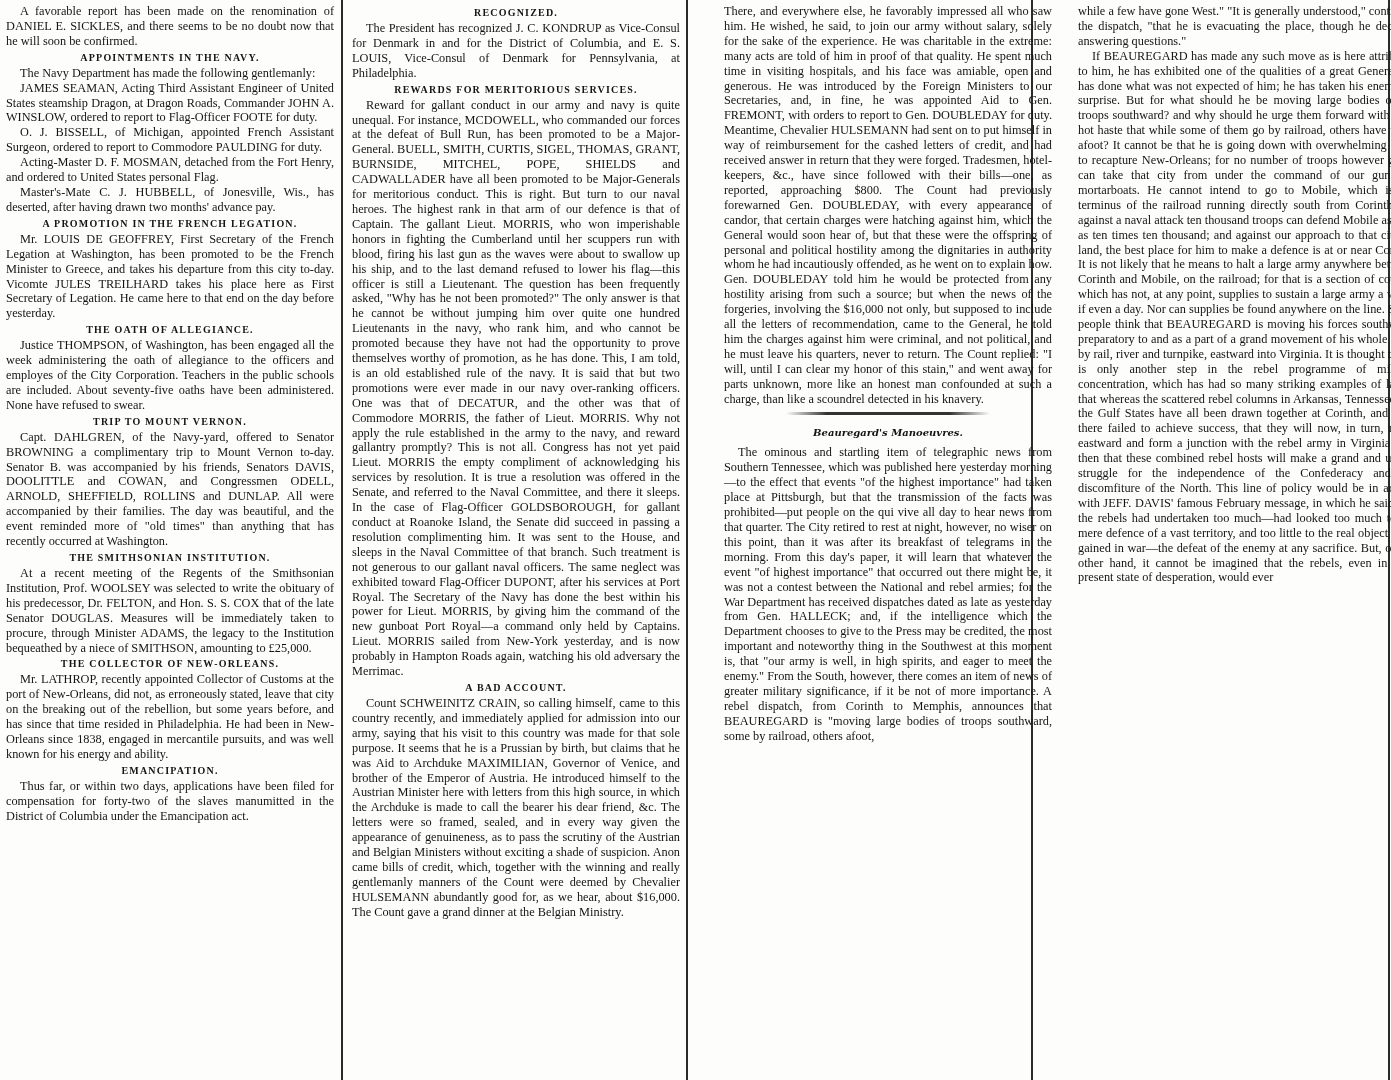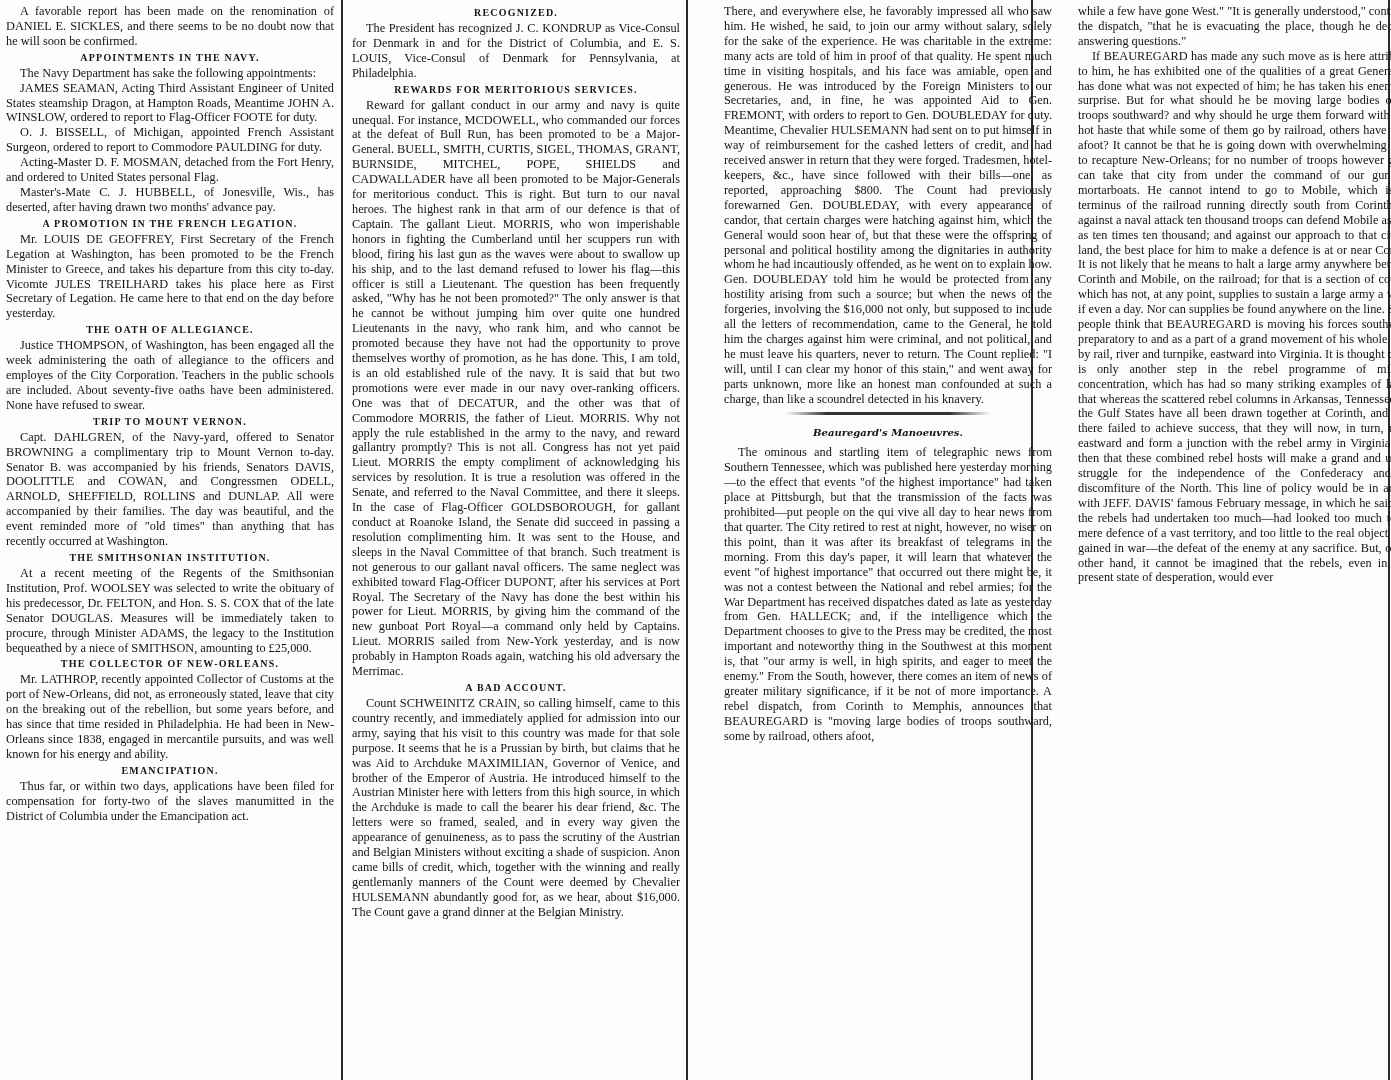--- a/index.html
+++ b/index.html
@@ -43,22 +43,22 @@
 
 <div class="page">
   <div class="rule r1"></div>
   <div class="rule r2"></div>
   <div class="rule r3"></div>
   <div class="rule r4"></div>
 
   <div class="col col1">
       <p class="para">A favorable report has been made on the renomination of DANIEL E. SICKLES, and there seems to be no doubt now that he will soon be confirmed.</p>
       <h3 class="head">APPOINTMENTS IN THE NAVY.</h3>
-      <p class="para">The Navy Department has sake the following appointments:</p>
-      <p class="para">JAMES SEAMAN, Acting Third Assistant Engineer of United States steamship Dragon, at Hampton Roads, Meantime JOHN A. WINSLOW, ordered to report to Flag-Officer FOOTE for duty.</p>
+      <p class="para">The Navy Department has made the following gentlemanly:</p>
+      <p class="para">JAMES SEAMAN, Acting Third Assistant Engineer of United States steamship Dragon, at Dragon Roads, Commander JOHN A. WINSLOW, ordered to report to Flag-Officer FOOTE for duty.</p>
       <p class="para">O. J. BISSELL, of Michigan, appointed French Assistant Surgeon, ordered to report to Commodore PAULDING for duty.</p>
       <p class="para">Acting-Master D. F. MOSMAN, detached from the Fort Henry, and ordered to United States personal Flag.</p>
       <p class="para">Master's-Mate C. J. HUBBELL, of Jonesville, Wis., has deserted, after having drawn two months' advance pay.</p>
       <h3 class="head">A PROMOTION IN THE FRENCH LEGATION.</h3>
       <p class="para">Mr. LOUIS DE GEOFFREY, First Secretary of the French Legation at Washington, has been promoted to be the French Minister to Greece, and takes his departure from this city to-day. Vicomte JULES TREILHARD takes his place here as First Secretary of Legation. He came here to that end on the day before yesterday.</p>
       <h3 class="head">THE OATH OF ALLEGIANCE.</h3>
       <p class="para">Justice THOMPSON, of Washington, has been engaged all the week administering the oath of allegiance to the officers and employes of the City Corporation. Teachers in the public schools are included. About seventy-five oaths have been administered. None have refused to swear.</p>
       <h3 class="head">TRIP TO MOUNT VERNON.</h3>
       <p class="para">Capt. DAHLGREN, of the Navy-yard, offered to Senator BROWNING a complimentary trip to Mount Vernon to-day. Senator B. was accompanied by his friends, Senators DAVIS, DOOLITTLE and COWAN, and Congressmen ODELL, ARNOLD, SHEFFIELD, ROLLINS and DUNLAP. All were accompanied by their families. The day was beautiful, and the event reminded more of "old times" than anything that has recently occurred at Washington.</p>
       <h3 class="head">THE SMITHSONIAN INSTITUTION.</h3>

